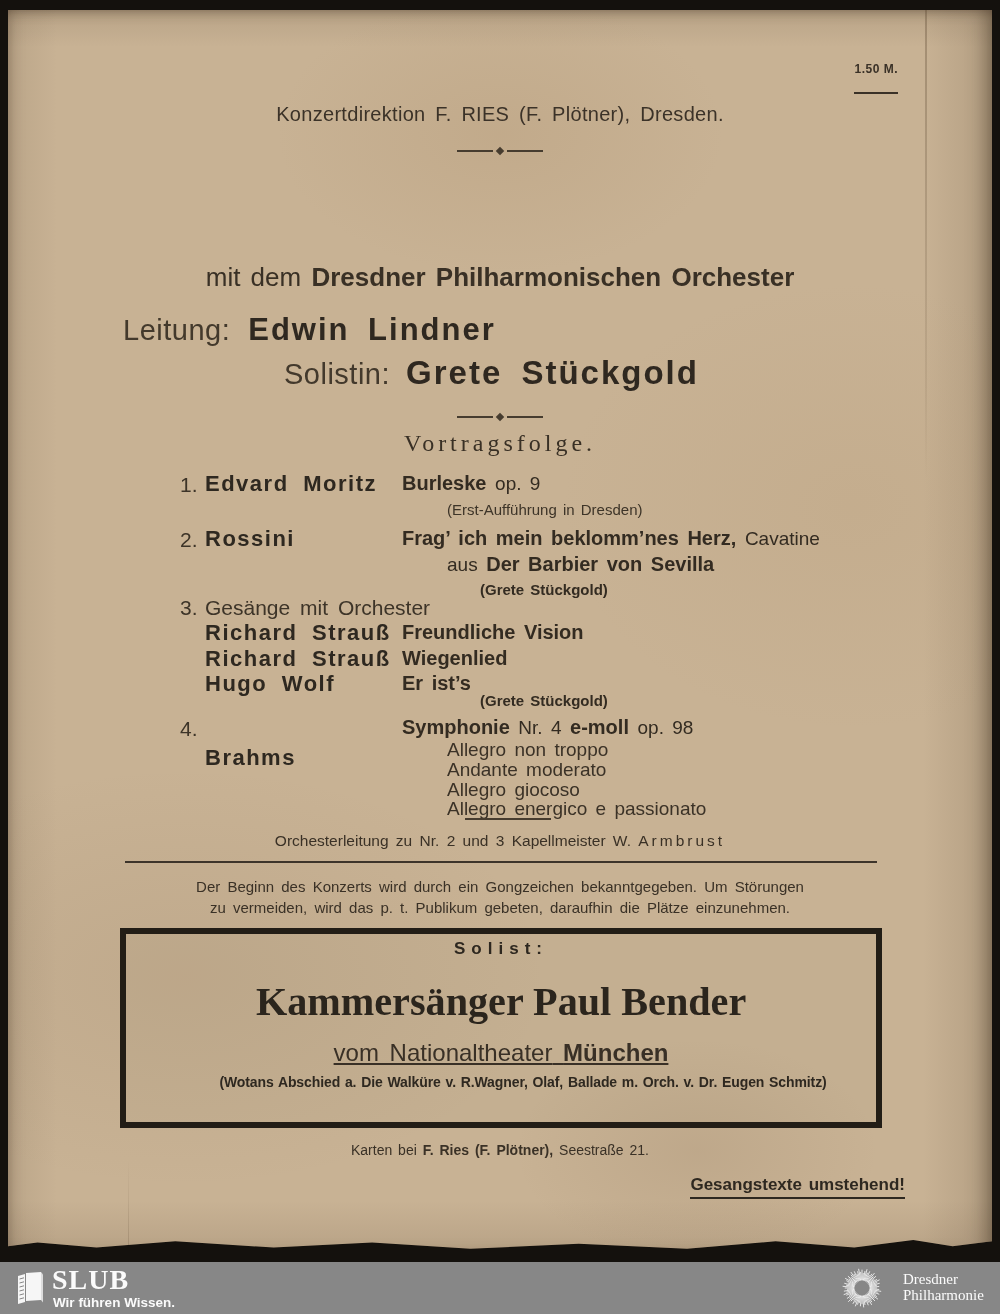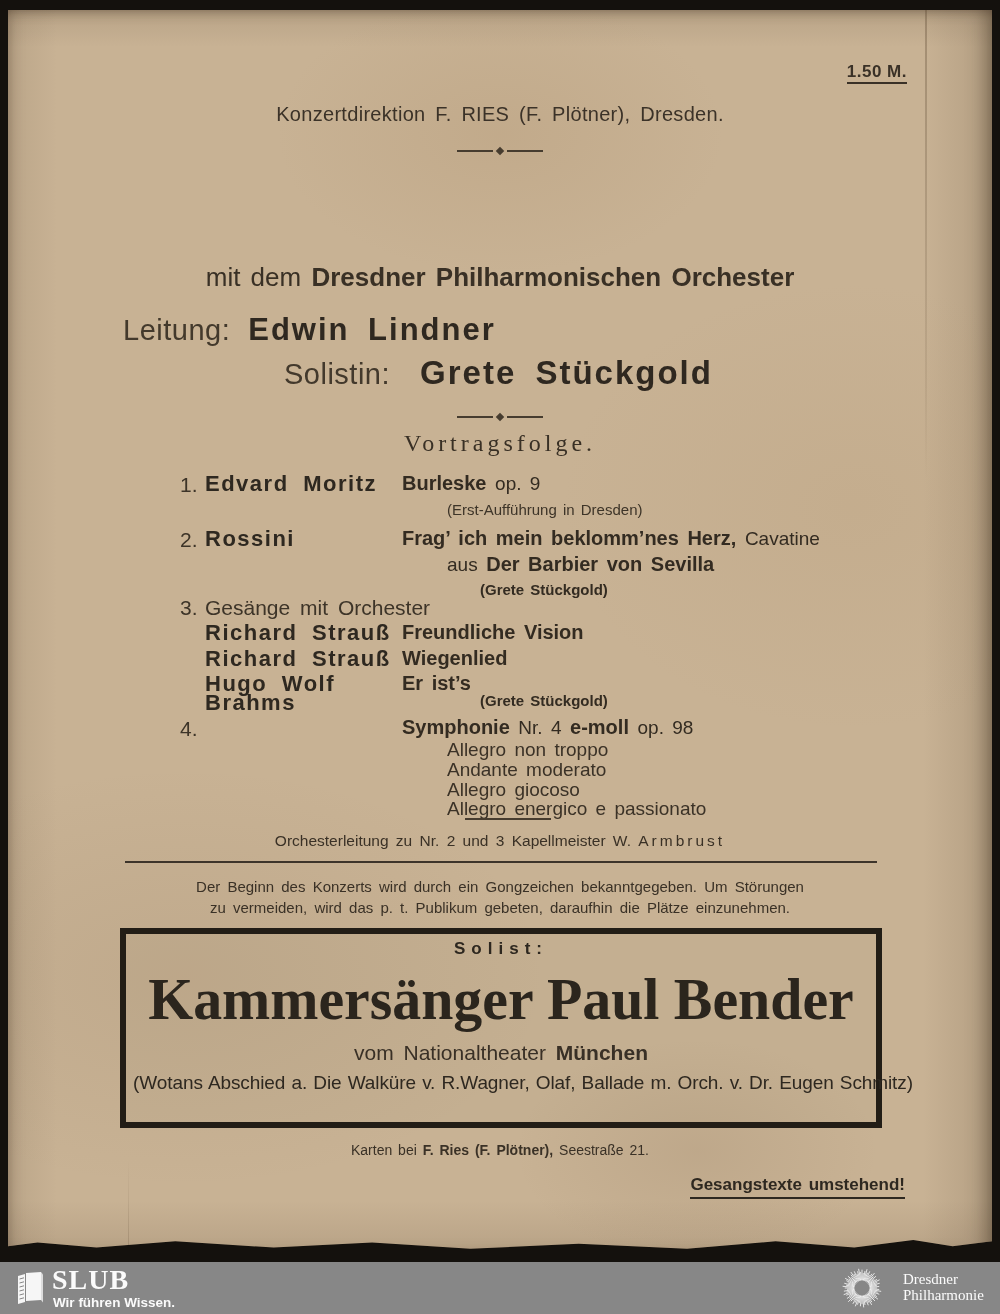--- a/index.html
+++ b/index.html
@@ -35,22 +35,22 @@
     background:linear-gradient(180deg, rgba(90,70,48,.35), rgba(90,70,48,.10) 80%, transparent);
   }
   .crease-v2 {
     position:absolute; left:120px; top:1150px; width:1px; height:90px;
     background:linear-gradient(180deg, transparent, rgba(90,70,48,.22));
   }
 
   .abs { position:absolute; }
   .center { width:100%; text-align:center; }
   .price {
-    top:52px; right:85px; font-size:17px; font-weight:bold; letter-spacing:.5px;
-    border-bottom:2px solid #3a3127; padding-bottom:0; color:#3a3127;
+    top:52px; right:94px; font-size:12px; font-weight:bold; letter-spacing:.5px;
+    border-bottom:2px solid #3a3127; padding-bottom:16px; color:#3a3127;
   }
   .direction { top:93px; font-size:20px; word-spacing:4px; letter-spacing:.3px; color:#3b3228; }
   .dateline  { top:155px; font-size:21px; font-weight:bold; word-spacing:2px; color:#352d23; }
 
   .divider { display:flex; justify-content:center; align-items:center; width:100%; }
   .divider .bar { width:36px; height:1.5px; background:#463c2f; }
   .divider .diamond {
     width:6px; height:6px; background:#463c2f; transform:rotate(45deg); margin:0 4px;
   }
   .divider1 { top:138px; }
@@ -62,21 +62,21 @@
   }
   .main-title .inner { display:inline-block; transform:scaleX(.96); transform-origin:center; }
   .subtitle { top:252px; font-size:26px; word-spacing:3px; color:#39薄302; color:#393025; }
   .subtitle .b { font-weight:bold; }
 
   .role-line { white-space:nowrap; }
   .role-label { font-size:29px; color:#43392c; letter-spacing:.5px; }
   .role-name  { font-size:31px; font-weight:bold; letter-spacing:2px; word-spacing:8px; color:#2f2820; margin-left:18px; }
   .leitung  { top:302px; left:115px; }
   .solistin { top:344px; left:276px; }
-  .solistin .role-name { font-size:33px; margin-left:30px; }
+  .solistin .role-name { font-size:33px; margin-left:16px; }
 
   .program-heading {
     top:420px; font-family:"Liberation Serif", serif; font-size:24px;
     letter-spacing:4px; color:#39302 5; color:#393025;
   }
   .num  { position:absolute; left:172px; font-size:21px; color:#3d3428; }
   .comp { position:absolute; left:197px; font-size:22px; font-weight:bold;
           letter-spacing:1.5px; word-spacing:7px; color:#2e2820; }
   .work { position:absolute; left:394px; font-size:20px; font-weight:bold;
           word-spacing:3px; color:#332b21; }
@@ -93,26 +93,26 @@
 
   
   .ncbox {
     top:918px; left:112px; width:762px; height:200px;
     border:6px solid #221d16;
     display:flex; flex-direction:column; align-items:center;
     background:rgba(0,0,0,0.015);
   }
   .nc1 { margin-top:14px; font-size:23px; font-weight:bold; word-spacing:3px; letter-spacing:.5px; color:#2d2username; color:#2d271f; }
   .nc2 { margin-top:5px; font-size:17px; font-weight:bold; letter-spacing:6px; color:#2d271f; }
-  .nc3 { margin-top:6px; font-family:"Liberation Serif", serif; font-weight:bold;
-         font-size:59px; color:#2b251d; white-space:nowrap; }
+  .nc3 { margin-top:18px; font-family:"Liberation Serif", serif; font-weight:bold;
+         font-size:41px; color:#2b251d; white-space:nowrap; }
   .nc3 .inner { display:inline-block; transform:scaleX(.98); }
-  .nc4 { margin-top:7px; font-size:21px; word-spacing:4px; color:#39302 6; color:#393026; }
+  .nc4 { margin-top:14px; font-size:24px; word-spacing:4px; color:#39302 6; color:#393026;text-decoration:underline; }
   .nc4 .b { font-weight:bold; }
-  .nc5 { margin-top:7px; font-size:19px; font-weight:normal; letter-spacing:-.1px;
+  .nc5 { margin-top:7px; font-size:14px; font-weight:bold; letter-spacing:-.1px;
          word-spacing:1px; white-space:nowrap; color:#2e2820;margin-left:44px; }
 
   .tickets { top:1132px; font-size:14px; word-spacing:2px; color:#3a3126; }
   .tickets .b { font-weight:bold; }
   .gesang {
     top:1165px; right:87px; font-size:17px; font-weight:bold; word-spacing:2px;
     color:#2e2820; border-bottom:2px solid #2e2820; padding-bottom:2px;
   }
 
   
@@ -197,21 +197,21 @@
     <span class="work" style="top:611px">Freundliche Vision</span>
     <span class="comp" style="top:636px">Richard Strauß</span>
     <span class="work" style="top:637px">Wiegenlied</span>
     <span class="comp" style="top:661px">Hugo Wolf</span>
     <span class="work" style="top:662px">Er ist’s</span>
     <span class="note b" style="top:682px; left:472px">(Grete Stückgold)</span>
   </div>
 
   <div>
     <span class="num" style="top:707px">4.</span>
-    <span class="comp" style="top:680px">Brahms</span>
+    <span class="comp" style="top:735px">Brahms</span>
     <span class="work" style="top:706px"><span>Symphonie</span> <span class="lt">Nr. 4</span> <span>e-moll</span> <span class="lt">op. 98</span></span>
     <span class="mov" style="top:729px">Allegro non troppo</span>
     <span class="mov" style="top:749px">Andante moderato</span>
     <span class="mov" style="top:769px">Allegro giocoso</span>
     <span class="mov" style="top:788px">Allegro energico e passionato</span>
   </div>
 
   <div class="abs shortrule"></div>
 
   <div class="abs center orchnote">

